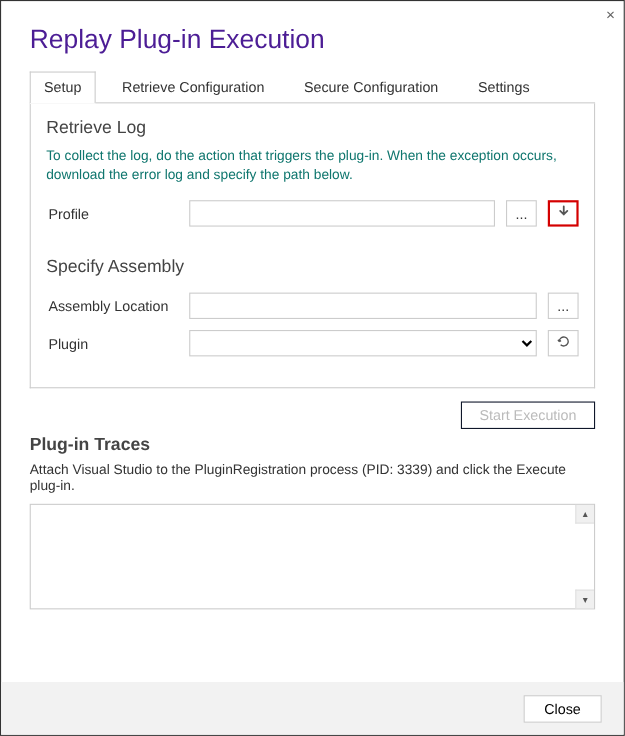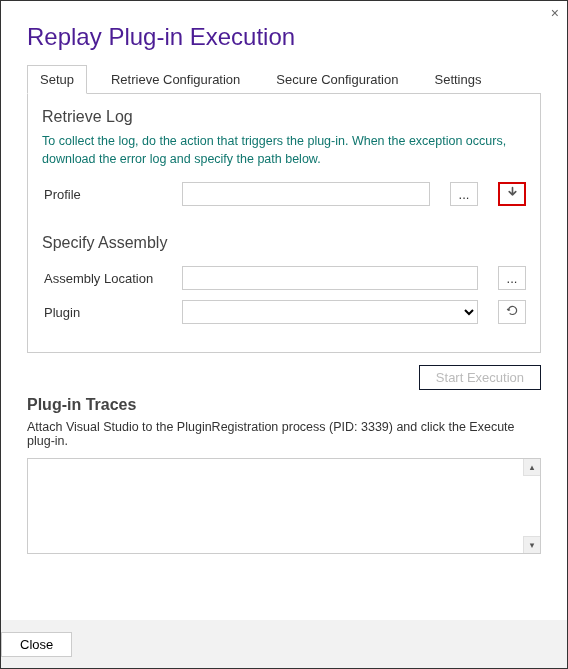--- a/index.html
+++ b/index.html
@@ -64,21 +64,21 @@
   .desc {
     font-size: 12.5px;
     color: #0f766e;
     line-height: 1.45;
     margin-bottom: 14px;
   }
   .form-row {
     display: flex;
     align-items: center;
     margin-bottom: 10px;
-    gap: 20px;
+    gap: 10px;
   }
   .form-label {
     width: 120px;
     font-size: 13px;
     color: #333;
     padding-left: 2px;
   }
   .text-input {
     flex: 1;
     height: 24px;
@@ -155,21 +155,21 @@
     color: #555;
   }
   .scroll-up { top: 0; border-bottom: 1px solid #e0e0e0; }
   .scroll-down { bottom: 0; border-top: 1px solid #e0e0e0; }
   .footer {
     position: absolute;
     bottom: 0; left: 0; right: 0;
     height: 48px;
     background: #f2f2f2;
     display: flex;
-    justify-content: flex-start;
+    justify-content: flex-end;
     align-items: center;
     padding-right: 20px;
   }
   .btn-close {
     background: #fff;
     border: 1px solid #ccc;
     font-size: 13px;
     padding: 4px 18px;
     cursor: pointer;
   }

